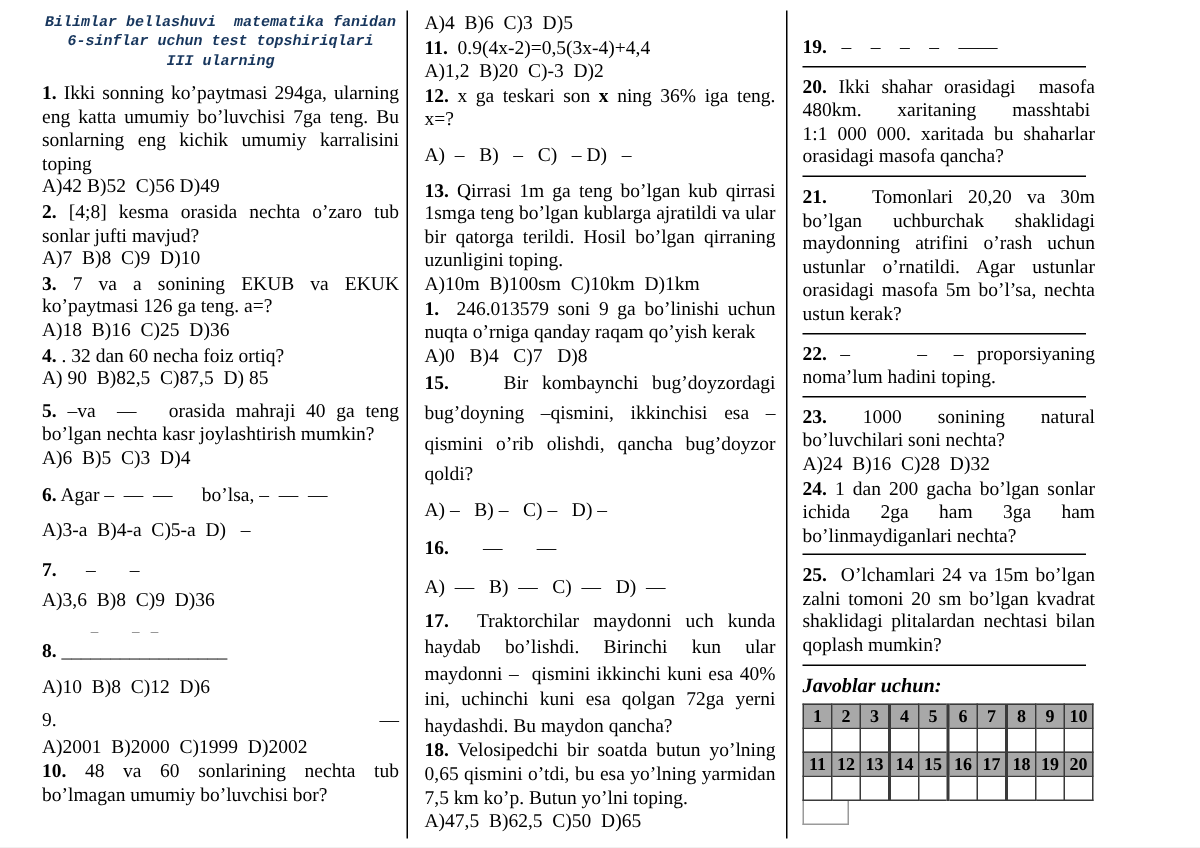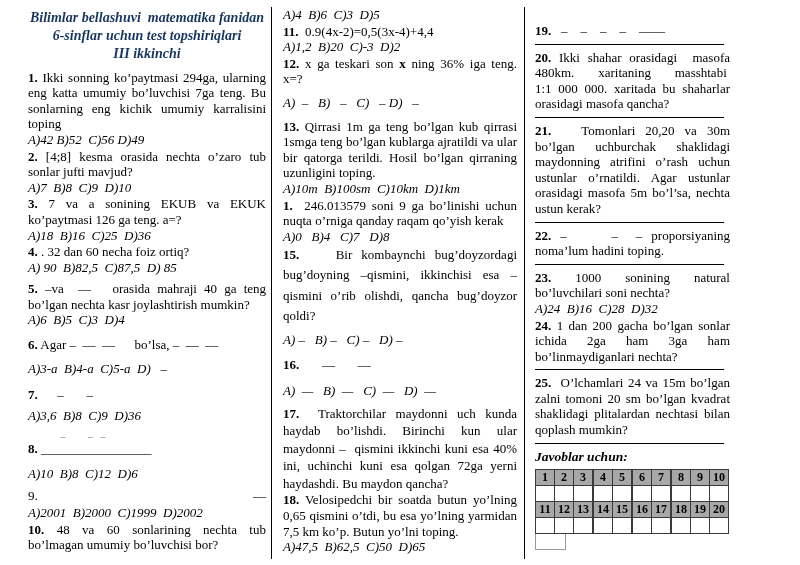--- a/index.html
+++ b/index.html
@@ -10,25 +10,25 @@
     padding:7px 0 0 28px;overflow:hidden;
   }
   .cols{display:flex;height:552px;}
   .col{box-sizing:border-box;}
   .col1{width:243px;padding-right:5px;}
   .col2{width:252px;padding:0 7px 0 11px;}
   .col3{width:205px;padding-left:10px;}
   .vdivider{width:1px;background:#000;align-self:stretch;}
   .doc-title{
     text-align:center;font-weight:bold;font-style:italic;
-    color:#17365d;font-size:14px;line-height:1.3;margin:2px 0 6px 0;
+    color:#17365d;font-size:10px;line-height:1.3;margin:2px 0 6px 0;font-family:Liberation Mono, monospace;
   }
   p.q{margin:0;text-align:justify;}
   p.q .qn{font-weight:bold;}
-  p.opts{margin:0 0 1px 0;white-space:pre-wrap;font-style:italic;}
+  p.opts{margin:0 0 1px 0;white-space:pre-wrap;}
   p.frac-line{margin:5px 0;white-space:pre-wrap;}
   .q9row{display:flex;justify-content:space-between;margin:6px 0 2px 0;}
   .small-fracs{display:block;color:#777;font-size:10px;line-height:8px;white-space:pre-wrap;}
   .blankline{letter-spacing:0;white-space:pre-wrap;}
   .hrule{border:none;border-top:1.5px solid #000;margin:5px 2px 5px 0;width:97%;}
   .answers-title{text-align:left;font-weight:bold;font-style:italic;font-size:13.5px;margin:3px 0 4px 0;}
   table.ans{border-collapse:collapse;margin:0;}
   table.ans td{
     border:1px solid #3a3a3a;width:18px;height:15px;text-align:center;
     font-size:12px;font-weight:bold;padding:0;
@@ -42,21 +42,21 @@
 </head>
 <body>
 
 <div class="page">
   <div class="cols">
 
     <div class="col col1">
       <div class="doc-title">
         <div>Bilimlar bellashuvi&nbsp; matematika fanidan</div>
         <div>6-sinflar uchun test topshiriqlari</div>
-        <div>III ikkinchi</div>
+        <div>III ularning</div>
       </div>
 
       <p class="q"><span class="qn">1.</span> <span>Ikki sonning ko’paytmasi 294ga, ularning eng katta umumiy bo’luvchisi 7ga teng. Bu sonlarning eng kichik umumiy karralisini toping</span></p>
       <p class="opts">A)42 B)52  C)56 D)49</p>
 
       <p class="q"><span class="qn">2.</span> <span>[4;8] kesma orasida nechta o’zaro tub sonlar jufti mavjud?</span></p>
       <p class="opts">A)7  B)8  C)9  D)10</p>
 
       <p class="q"><span class="qn">3.</span> <span>7 va a sonining EKUB va EKUK ko’paytmasi 126 ga teng. a=?</span></p>
       <p class="opts">A)18  B)16  C)25  D)36</p>

